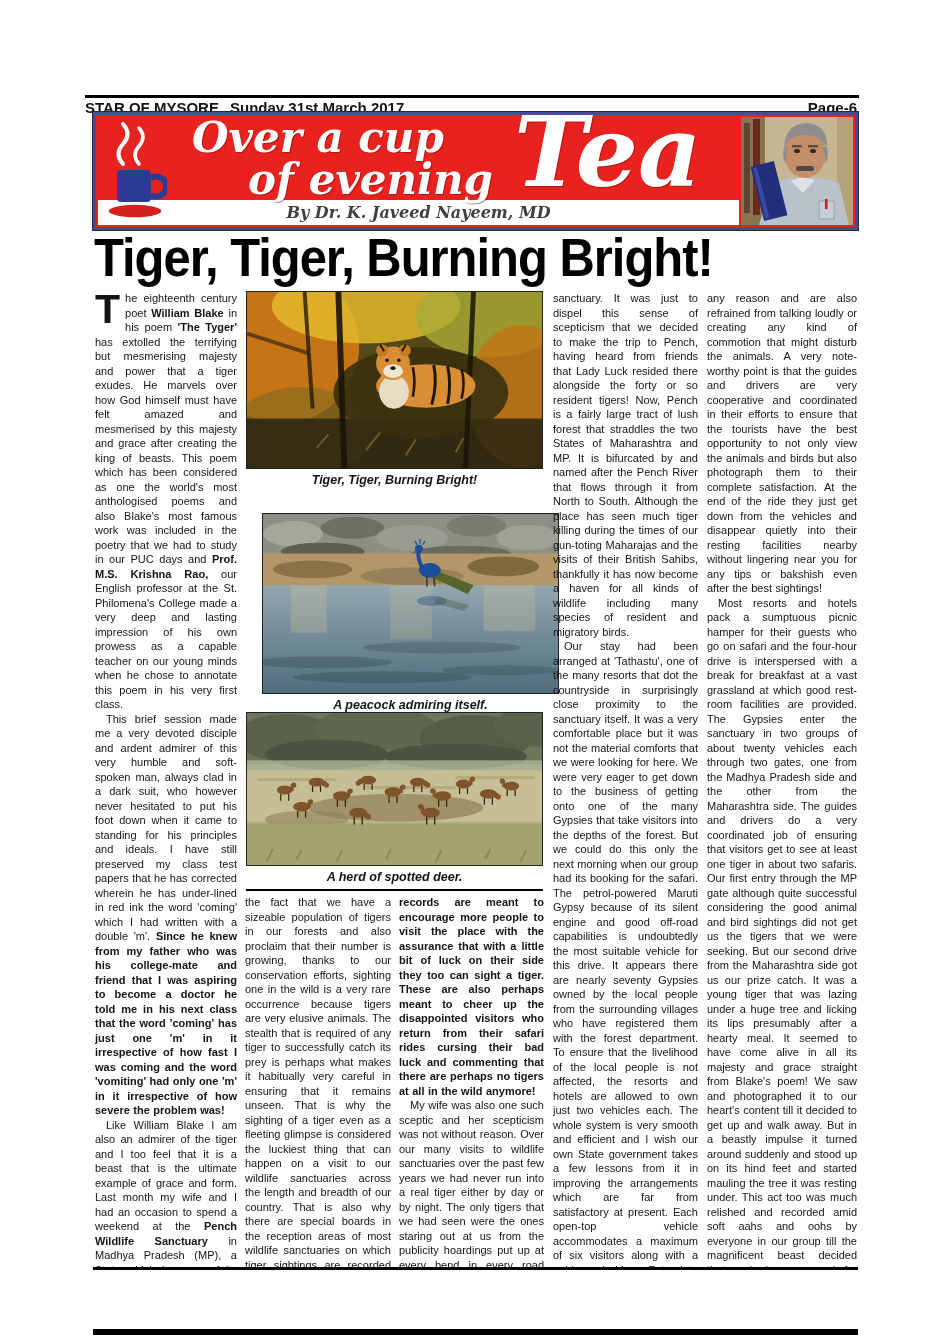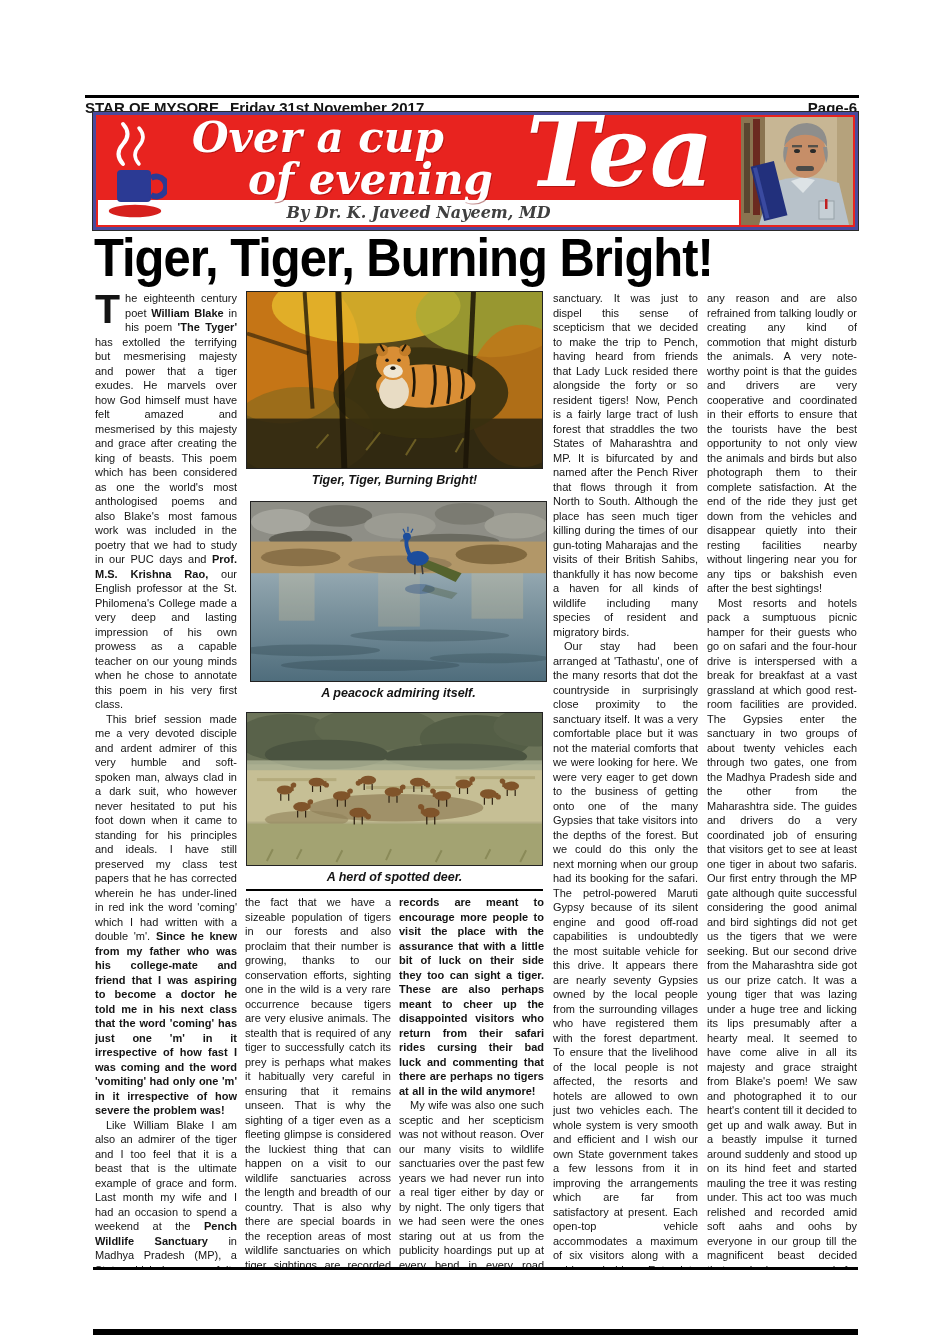--- a/index.html
+++ b/index.html
@@ -18,21 +18,21 @@
     border:3px solid #4a4a9d;background:#e8231f;overflow:hidden;
     box-shadow:0 0 0 1px #2a2a2a;
   }
   .banner-script{
     position:absolute;color:#fff;font-family:"DejaVu Serif", serif;
     font-style:italic;font-weight:700;white-space:nowrap;line-height:1;
     text-shadow:1px 1px 0 rgba(120,0,0,.45);
   }
   .banner-line1{left:96px;top:2px;font-size:42px;}
   .banner-line2{left:152px;top:44px;font-size:42px;}
-  .banner-tea{left:430px;top:-12px;font-size:98px;text-align:center;}
+  .banner-tea{left:418px;top:-12px;font-size:98px;text-align:center;}
   .banner-byline{
     position:absolute;left:2px;right:116px;bottom:2px;height:25px;background:#fff;
     display:flex;align-items:center;justify-content:center;
   }
   .banner-byline span{
     font-family:"DejaVu Serif", serif;font-style:italic;font-weight:700;
     font-size:16px;color:#404040;white-space:nowrap;
   }
   .cup-svg{position:absolute;left:5px;top:3px;z-index:3;}
   .author-svg{position:absolute;right:2px;top:2px;z-index:3;background:#c7b694;}
@@ -74,21 +74,21 @@
   #fig-peacock{top:206px;}
   #fig-deer{top:421px;}
   
   .bottom-rule{left:93px;right:87px;top:1267px;height:3px;background:#000;}
   .footer-bar{left:93px;right:87px;top:1329px;height:6px;background:#000;}
 </style>
 </head>
 <body>
 
 <div class="abs hdr" style="left:85px;">STAR OF MYSORE</div>
-<div class="abs hdr" style="left:230px;">Friday 31st November 2017</div>
+<div class="abs hdr" style="left:230px;">Sunday 31st March 2017</div>
 <div class="abs hdr" style="right:88px;">Page-6</div>
 <div class="abs hdr-rule"></div>
 
 <div class="abs banner">
   <div class="banner-byline">
     <span>By Dr. K. Javeed Nayeem, MD</span>
   </div>
   <div class="banner-script banner-line1">Over a cup</div>
   <div class="banner-script banner-line2">of evening</div>
   <div class="banner-script banner-tea">Tea</div>
@@ -165,21 +165,21 @@
         <path d="M167,76 q3,14 0,30" stroke="#1f1708" stroke-width="2.6" fill="none"></path>
         <path d="M188,74 q4,18 -2,40" stroke="#1f1708" stroke-width="3" fill="none"></path>
         <path d="M202,75 q4,18 0,38" stroke="#1f1708" stroke-width="3" fill="none"></path>
         <path d="M216,78 q4,14 0,30" stroke="#1f1708" stroke-width="2.6" fill="none"></path>
         <path d="M138,60 l-4,-7 M156,60 l4,-7" stroke="#1f1708" stroke-width="2" fill="none"></path>
         <path d="M120,160 l14,-18 M160,165 l10,-16 M210,162 l8,-14 M70,158 l12,-14" stroke="#7a6a28" stroke-width="2" opacity="0.8"></path>
       </svg>
       <figcaption class="figcap">Tiger, Tiger, Burning Bright!</figcaption>
     </figure>
 
-    <figure class="fig" id="fig-peacock" style="margin:4px">
+    <figure class="fig" id="fig-peacock" style="margin:16px">
       <svg class="photo" height="181" viewBox="0 0 297 181" preserveAspectRatio="none">
         <defs>
           <linearGradient id="wat" x1="0" y1="0" x2="0" y2="1">
             <stop offset="0" stop-color="#93a7b0"></stop>
               <stop offset="1" stop-color="#4f6d7c"></stop>
           </linearGradient>
         </defs>
         <rect width="297" height="44" fill="#8e8e86"></rect>
         <ellipse cx="30" cy="20" rx="30" ry="13" fill="#a6a69e"></ellipse>
         <ellipse cx="90" cy="14" rx="32" ry="11" fill="#6f6f66"></ellipse>

